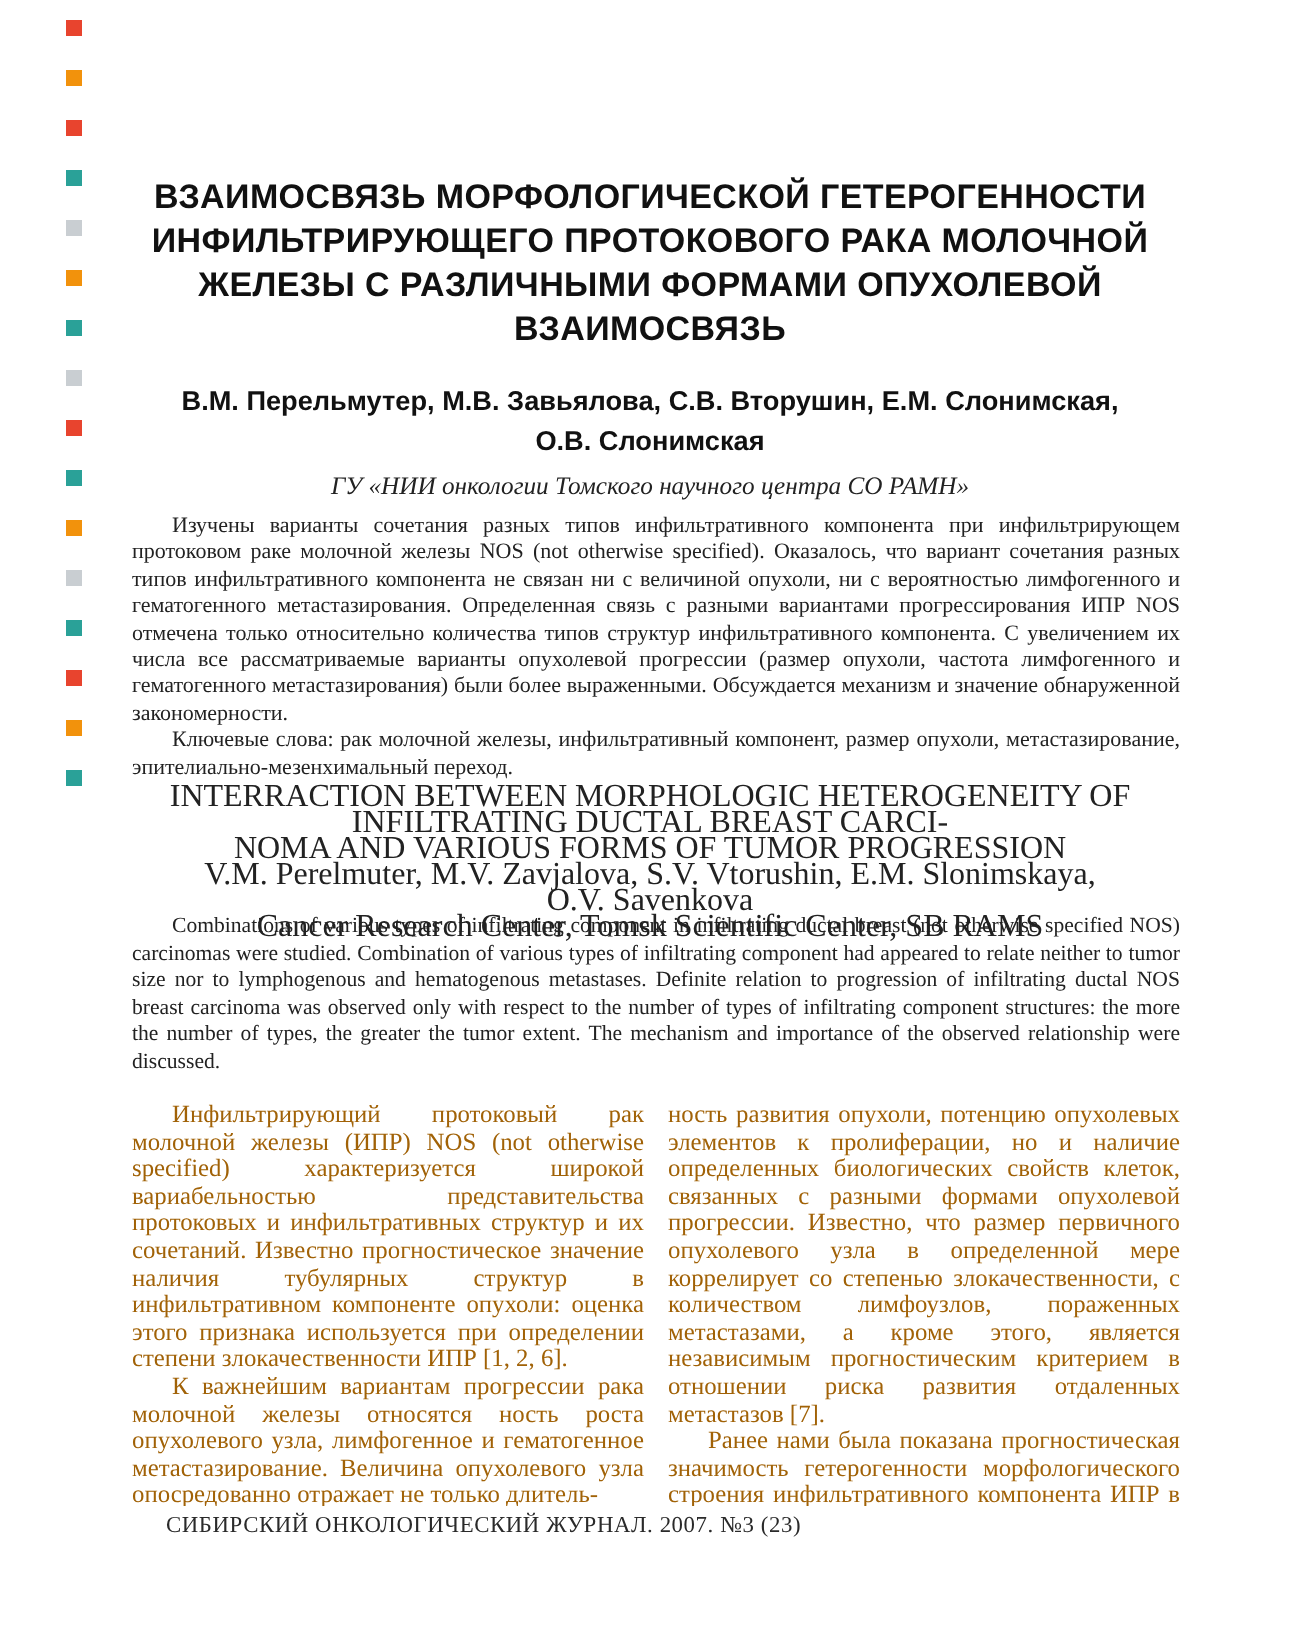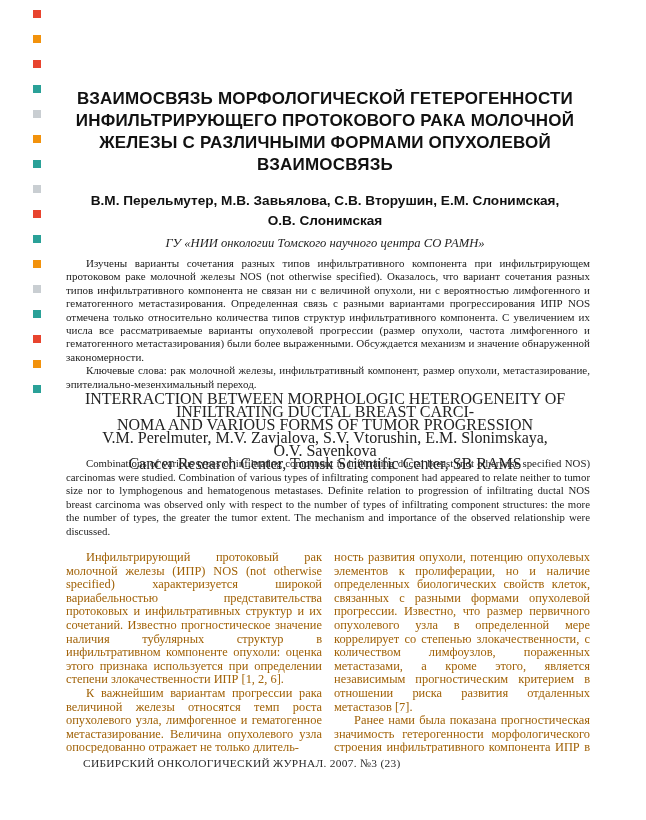--- a/index.html
+++ b/index.html
@@ -117,21 +117,21 @@
     <span class="bline italic">Cancer Research Center, Tomsk Scientific Center, SB RAMS</span>
   </div>
 
   <div class="abstract-en">
     <p>Combinations of various types of infiltrating component in infiltrating ductal breast (not otherwise specified NOS) carcinomas were studied. Combination of various types of infiltrating component had appeared to relate neither to tumor size nor to lymphogenous and hematogenous metastases. Definite relation to progression of infiltrating ductal NOS breast carcinoma was observed only with respect to the number of types of infiltrating component structures: the more the number of types, the greater the tumor extent. The mechanism and importance of the observed relationship were discussed.</p>
   </div>
 
   <div class="columns">
     <div class="col">
       <p class="indent">Инфильтрирующий протоковый рак молочной железы (ИПР) NOS (not otherwise specified) характеризуется широкой вариабельностью представительства протоковых и инфильтративных структур и их сочетаний. Известно прогностическое значение наличия тубулярных структур в инфильтративном компоненте опухоли: оценка этого признака используется при определении степени злокачественности ИПР [1, 2, 6].</p>
-      <p class="indent">К важнейшим вариантам прогрессии рака величиной железы относятся темп роста опухолевого узла, лимфогенное и гематогенное метастазирование. Величина опухолевого узла опосредованно отражает не только длитель-</p>
+      <p class="indent">К важнейшим вариантам прогрессии рака молочной железы относятся ность роста опухолевого узла, лимфогенное и гематогенное метастазирование. Величина опухолевого узла опосредованно отражает не только длитель-</p>
     </div>
     <div class="col">
       <p>ность развития опухоли, потенцию опухолевых элементов к пролиферации, но и наличие определенных биологических свойств клеток, связанных с разными формами опухолевой прогрессии. Известно, что размер первичного опухолевого узла в определенной мере коррелирует со степенью злокачественности, с количеством лимфоузлов, пораженных метастазами, а кроме этого, является независимым прогностическим критерием в отношении риска развития отдаленных метастазов [7].</p>
       <p class="indent">Ранее нами была показана прогностическая значимость гетерогенности морфологического строения инфильтративного компонента ИПР в отношении двух форм опухолевой прогрессии:</p>
     </div>
   </div>
 
   <div class="footer">СИБИРСКИЙ ОНКОЛОГИЧЕСКИЙ ЖУРНАЛ. 2007. №3 (23)</div>
 
 </div>

